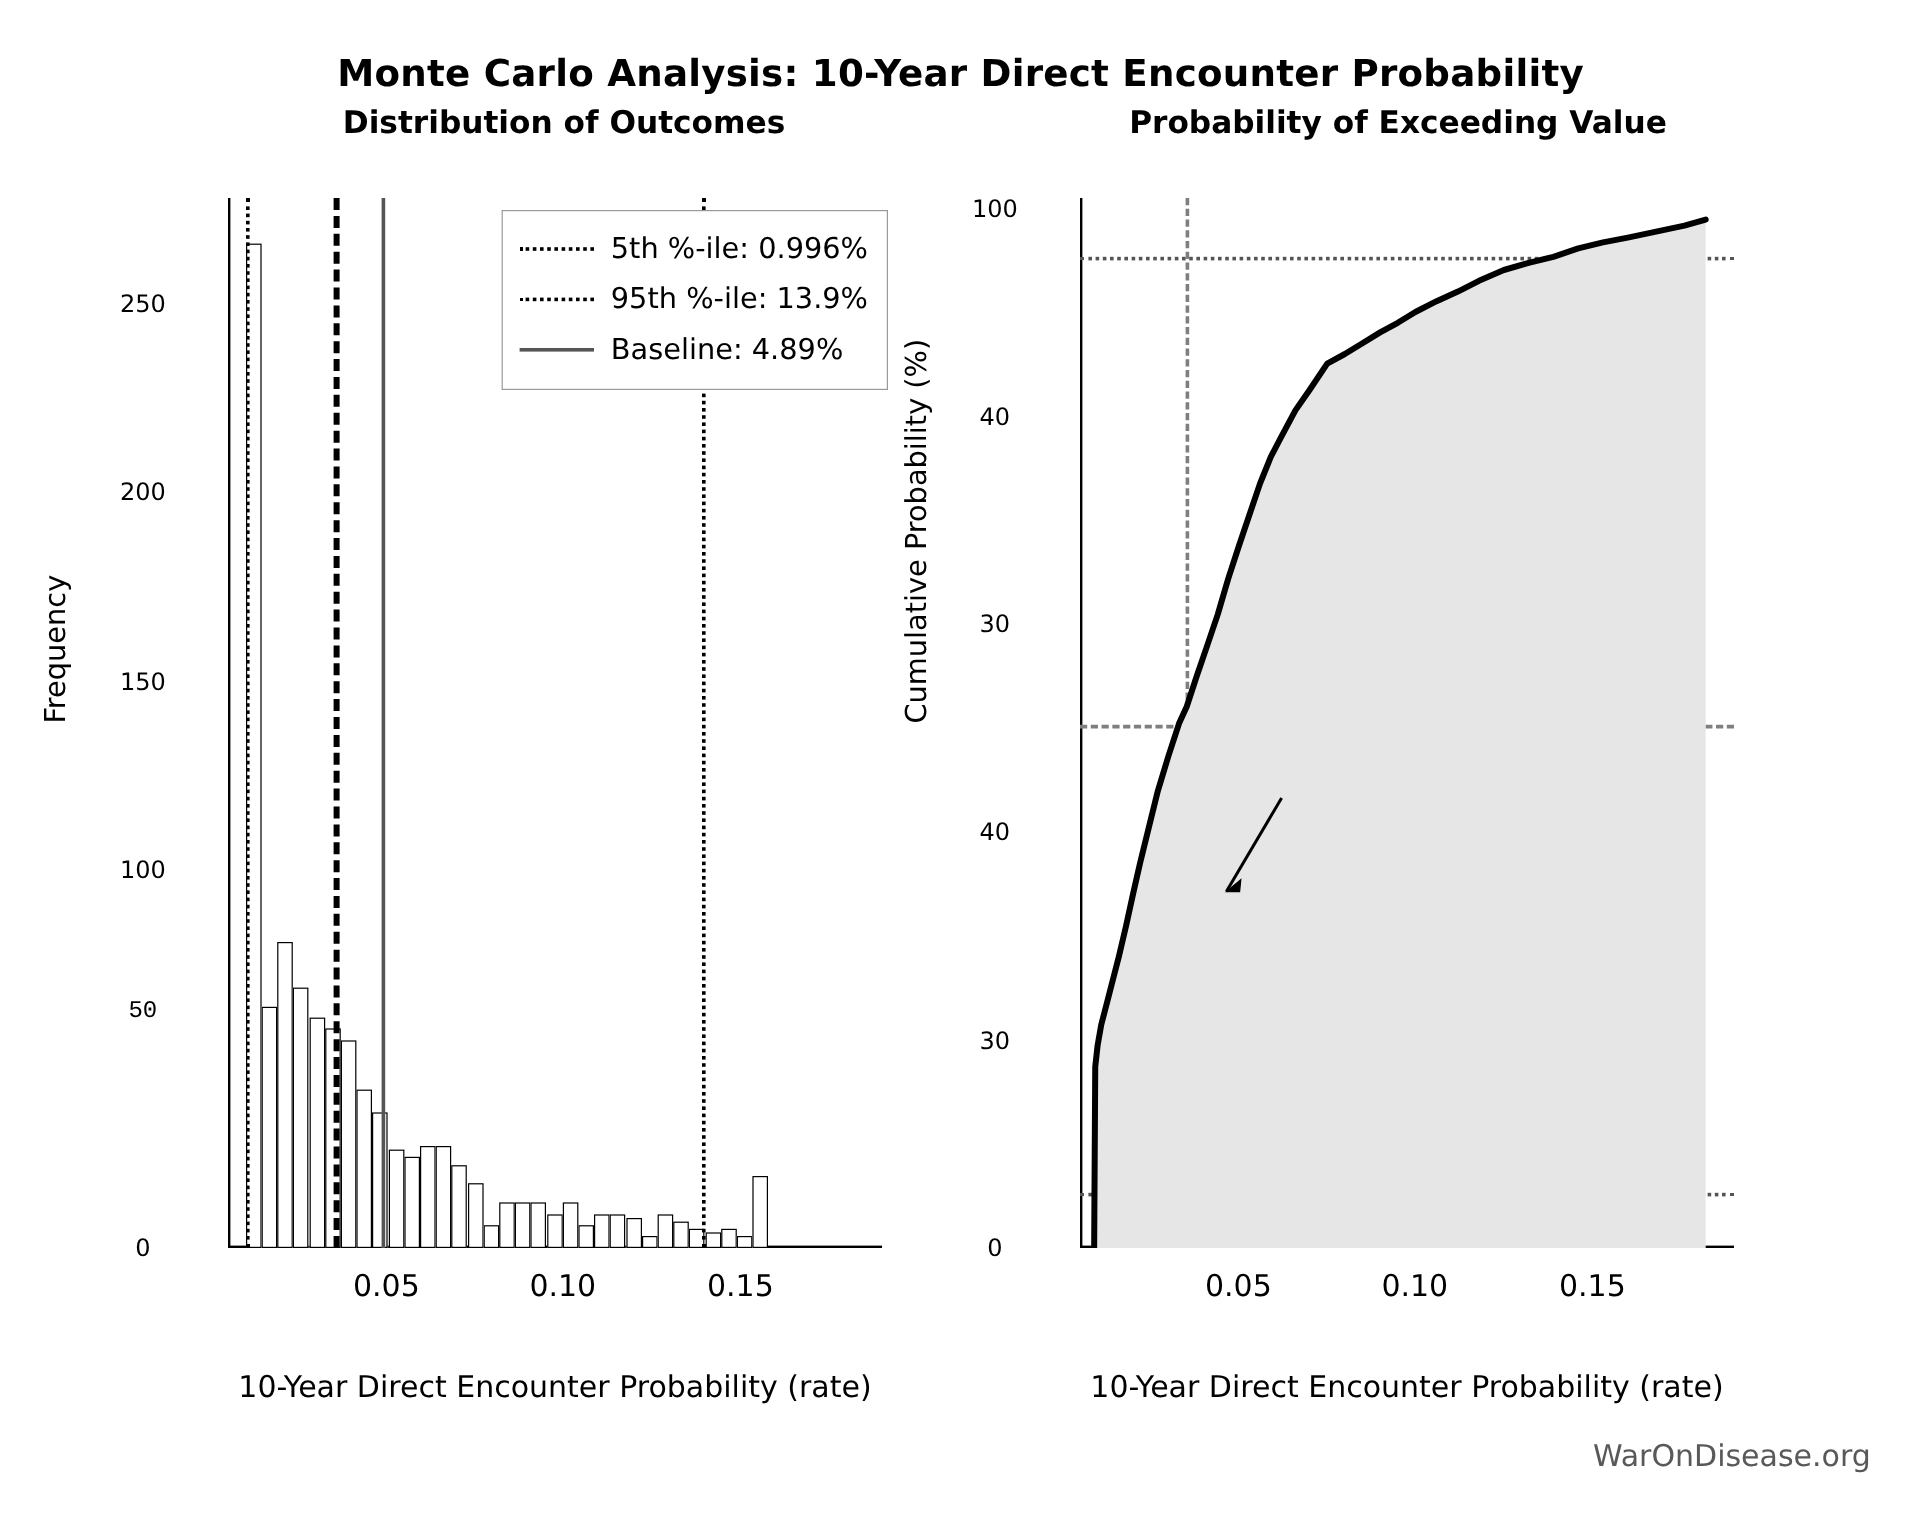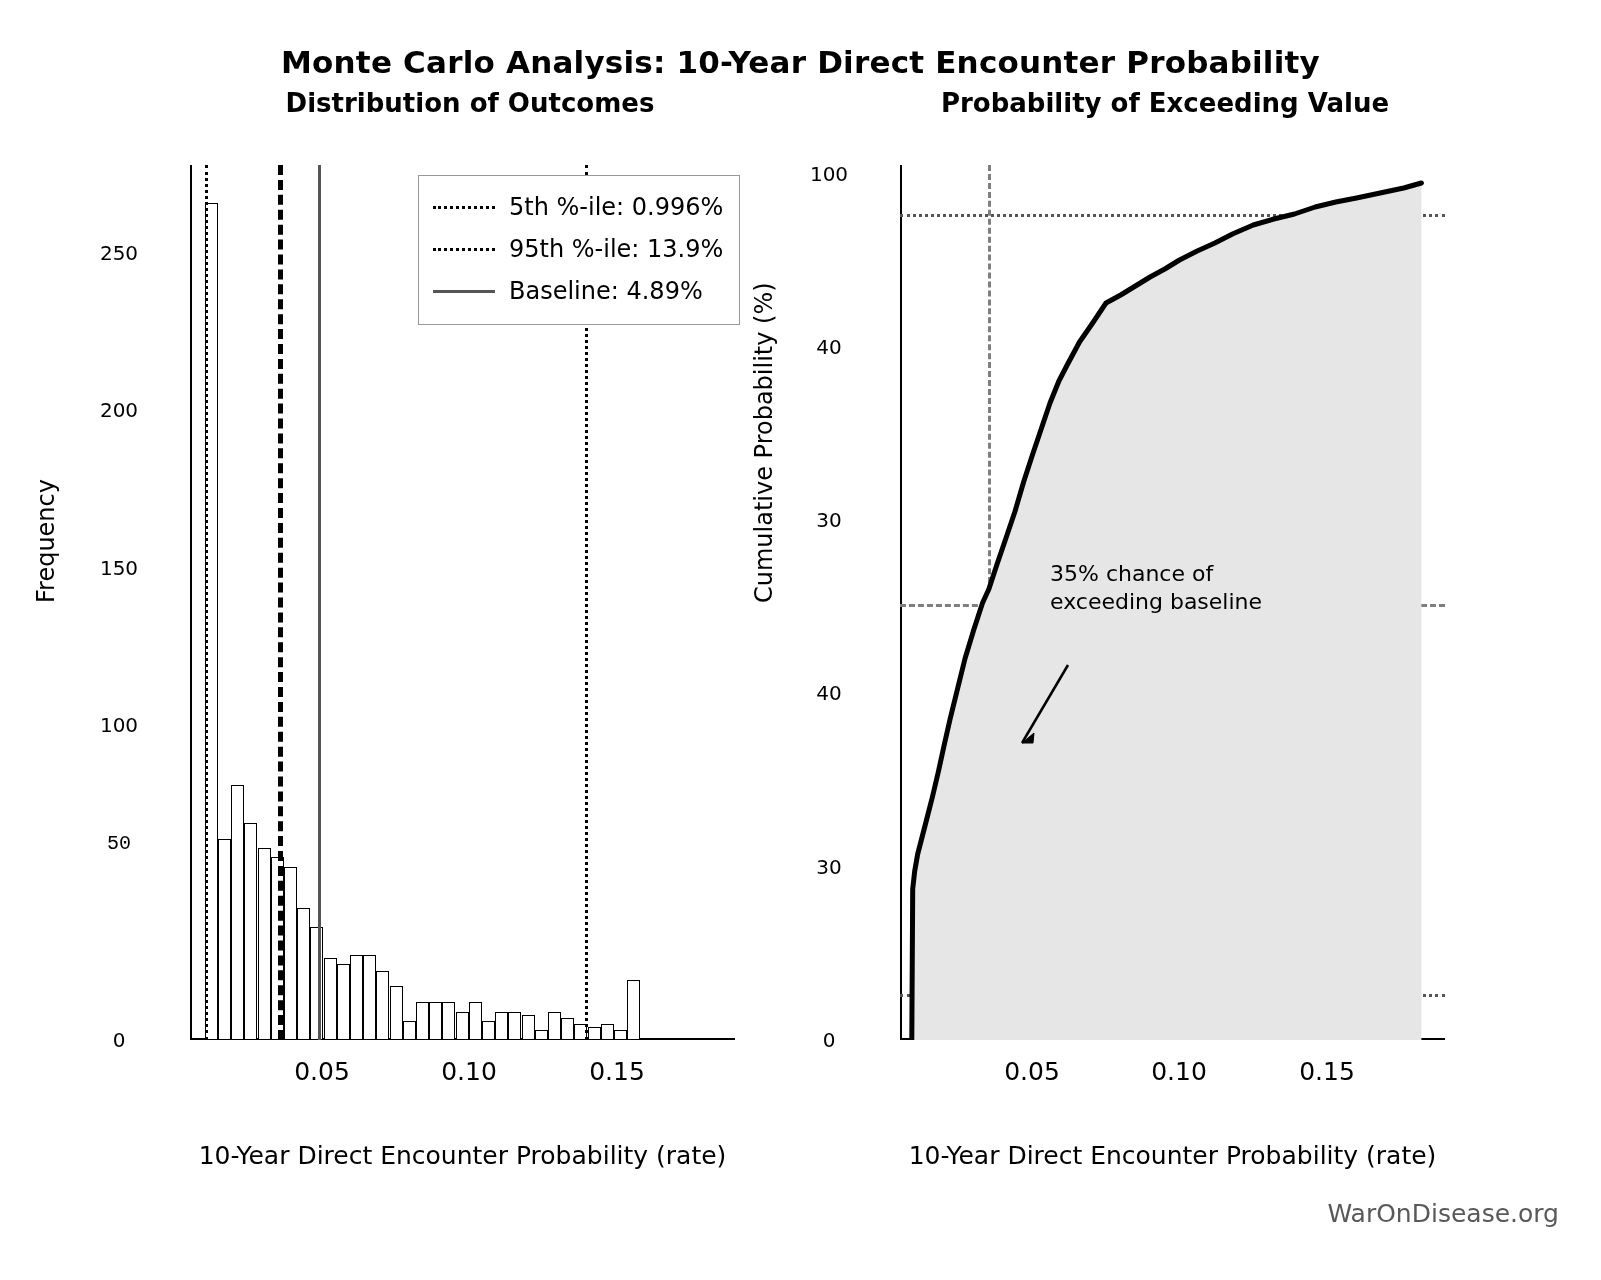--- a/index.html
+++ b/index.html
@@ -304,18 +304,16 @@
     <div class="hline dotted" style="bottom:43px;"></div>
     <div class="vline dashed-gray" style="left:88.0px;"></div>
 
     <svg width="545" height="875" viewBox="0 0 545 875" style="position:absolute;left:0;top:0;">
       <polygon fill="#e6e6e6" stroke="none" points="11.8,875 11.8,723 12.7,724 14.7,706 17.7,689 22.1,672 26.5,655 32.4,632 38.3,607 44.2,580 50.1,554 57.5,524 64.9,494 73.7,465 82.5,438 88.9,424 97.1,399 106.0,373 114.8,347 123.6,317 132.4,290 141.2,264 150.0,238 158.9,216 167.7,199 179.5,177 191.3,160 206.0,138 220.7,130 235.4,121 250.1,112 264.8,104 279.5,95 297.2,86 314.9,78 332.5,69 353.2,60 373.9,54 394.5,49 415.2,42 435.8,37 456.5,33 480.1,28 503.7,23 521.4,18 521.4,875"></polygon>
       <polyline fill="none" stroke="#000000" stroke-width="5" stroke-linejoin="round" stroke-linecap="round" points="11.8,875 12.7,724 14.7,706 17.7,689 22.1,672 26.5,655 32.4,632 38.3,607 44.2,580 50.1,554 57.5,524 64.9,494 73.7,465 82.5,438 88.9,424 97.1,399 106.0,373 114.8,347 123.6,317 132.4,290 141.2,264 150.0,238 158.9,216 167.7,199 179.5,177 191.3,160 206.0,138 220.7,130 235.4,121 250.1,112 264.8,104 279.5,95 297.2,86 314.9,78 332.5,69 353.2,60 373.9,54 394.5,49 415.2,42 435.8,37 456.5,33 480.1,28 503.7,23 521.4,18"></polyline>
       <line x1="168" y1="500" x2="122" y2="578" stroke="#000" stroke-width="2.5"></line>
       <polygon points="122,578 134,568 133,578" fill="#000" stroke="#000" stroke-width="1"></polygon>
     </svg>
 
-    <div class="annotation" style="left:150px;top:395px;">35% chance of
-exceeding baseline</div>
   </div>
 
   <div class="watermark">WarOnDisease.org</div>
 </div>
 
 </body></html>

